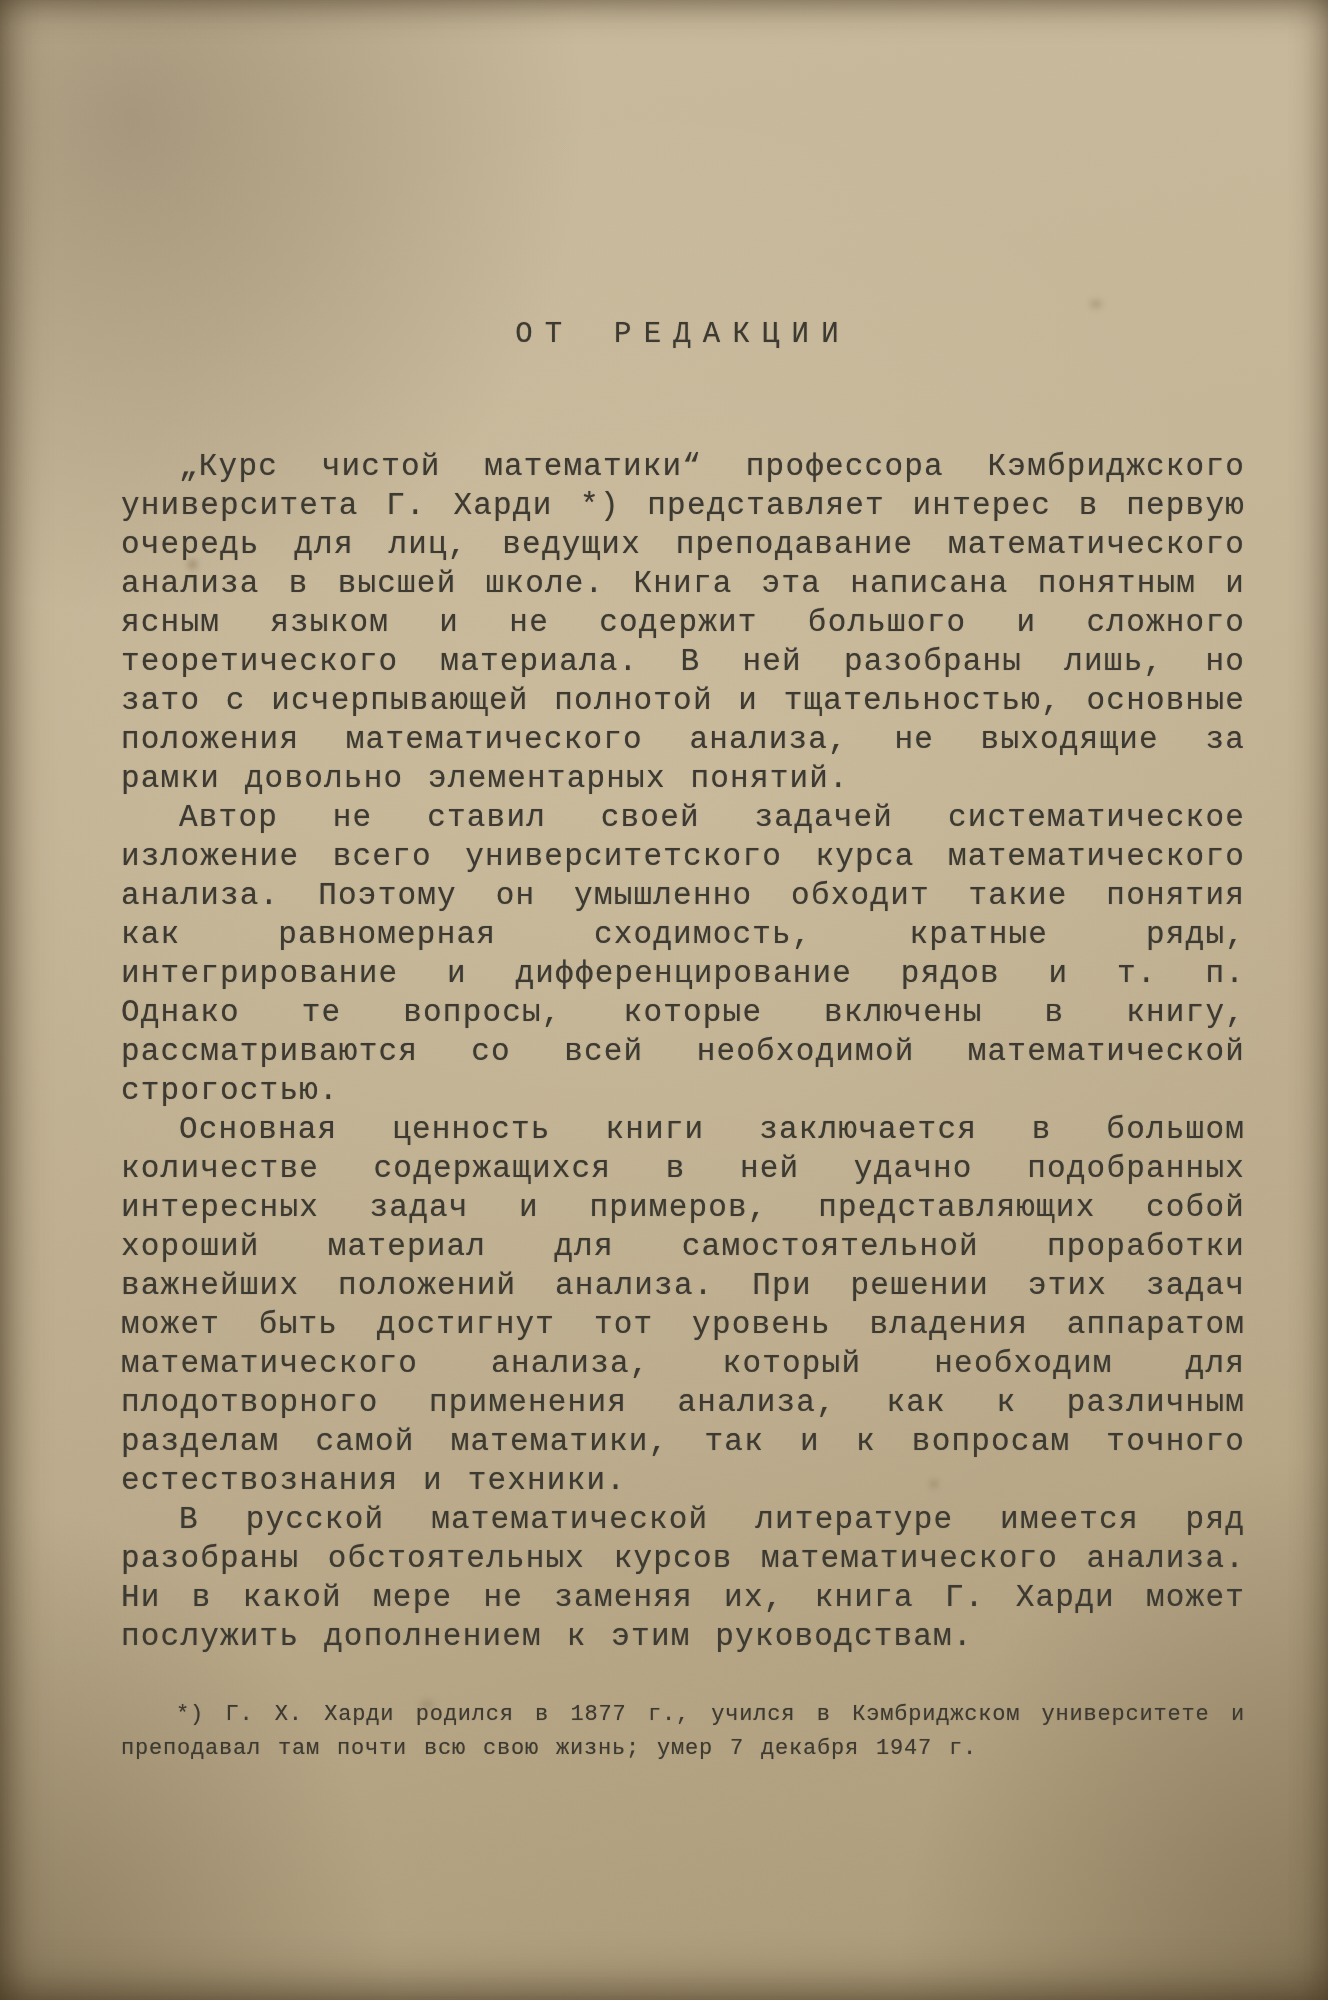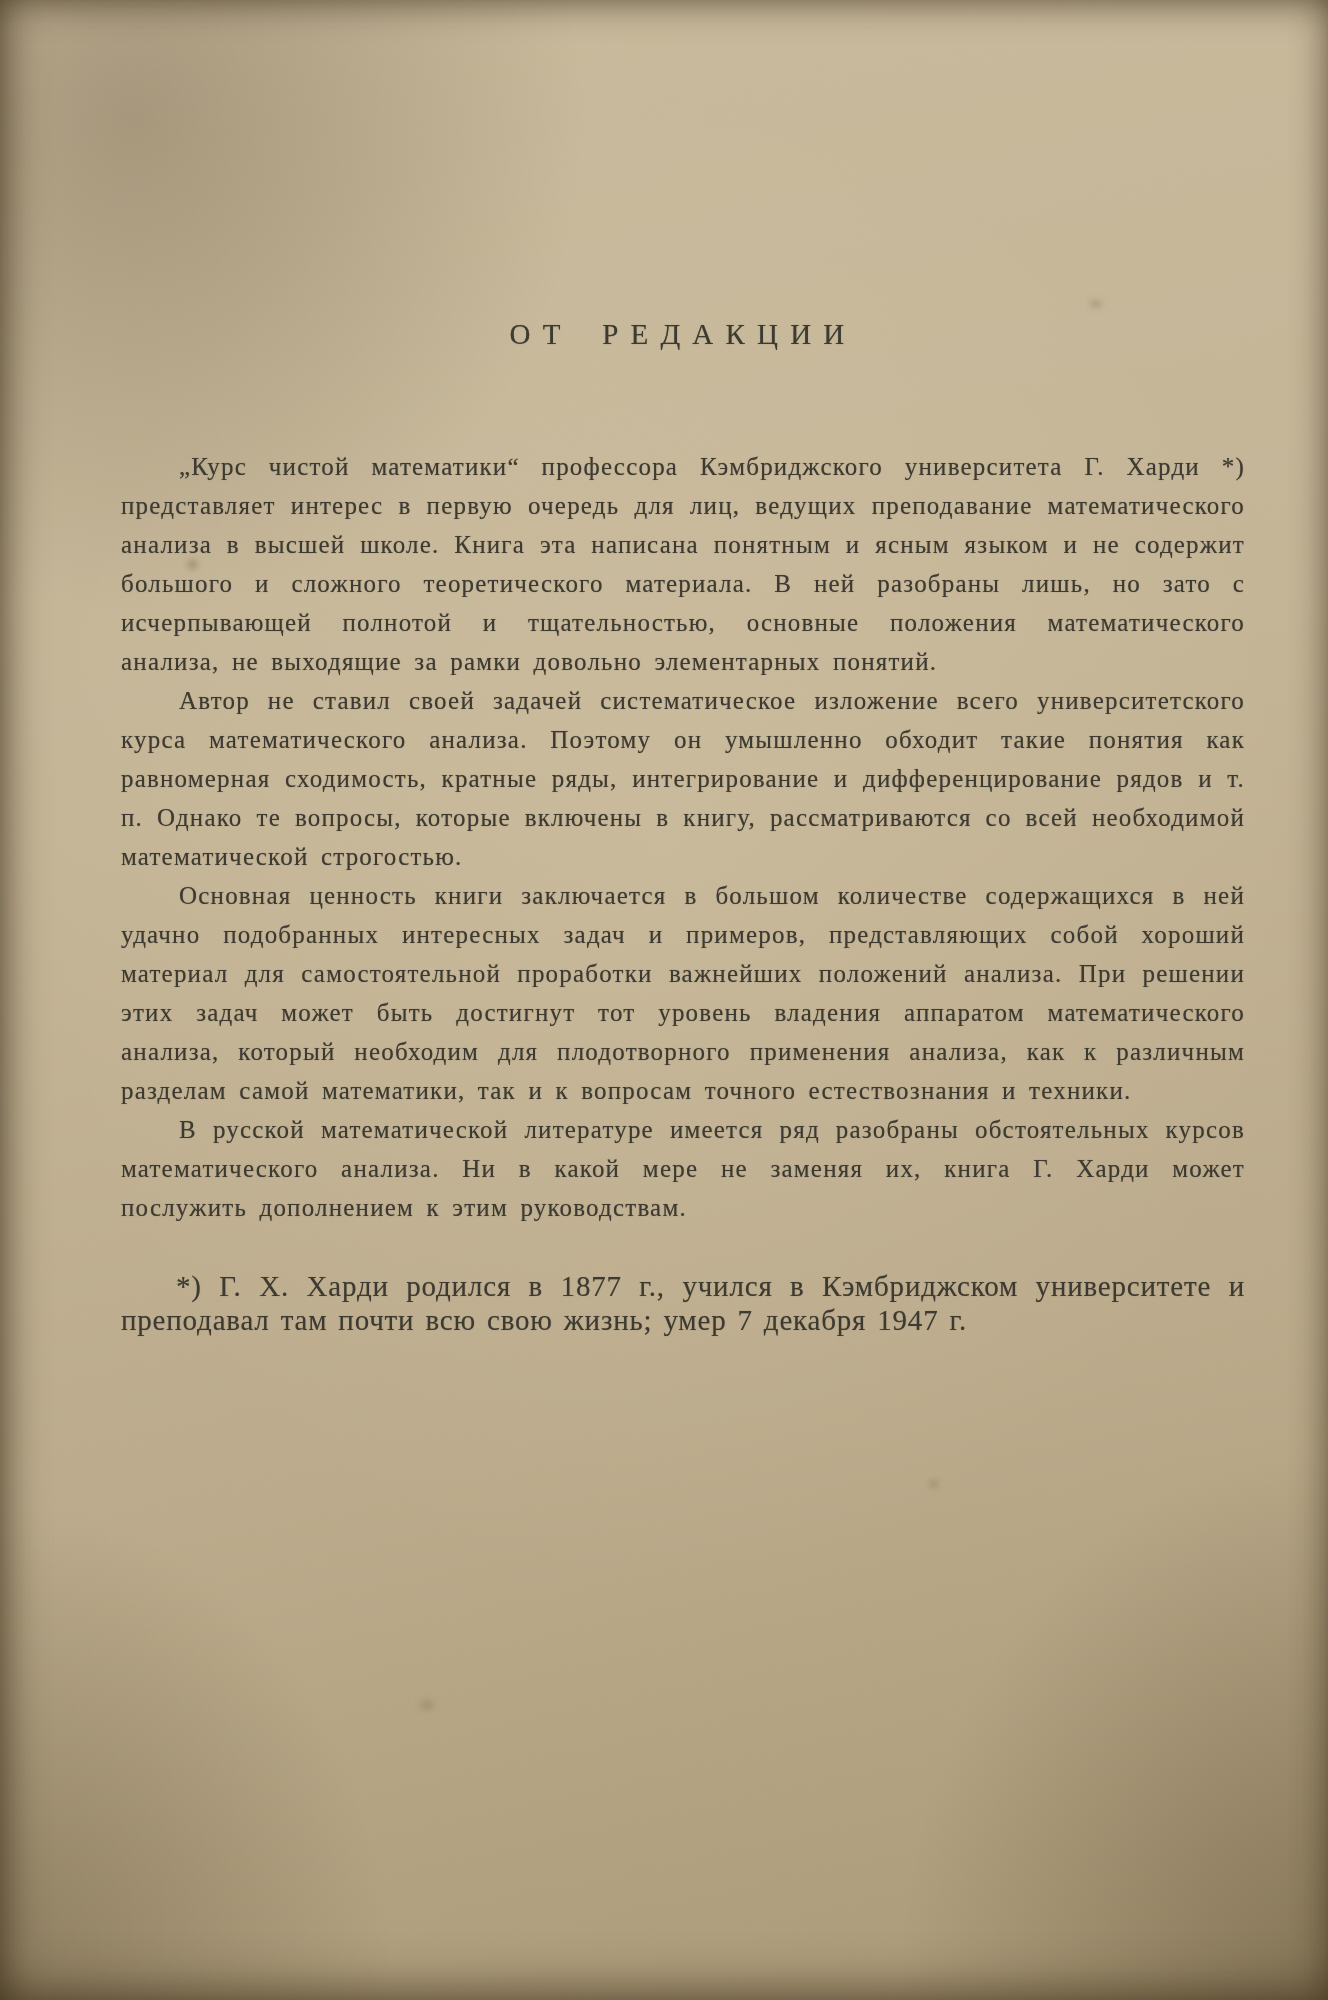--- a/index.html
+++ b/index.html
@@ -11,21 +11,21 @@
     position: relative;
     width: 1328px;
     height: 2000px;
     overflow: hidden;
     background:
       radial-gradient(ellipse 55% 40% at 10% 6%, rgba(78, 62, 38, 0.28), transparent 62%),
       radial-gradient(ellipse 50% 42% at 100% 100%, rgba(70, 55, 32, 0.38), transparent 65%),
       radial-gradient(ellipse 48% 40% at 0% 100%, rgba(70, 55, 32, 0.34), transparent 62%),
       radial-gradient(ellipse 70% 55% at 50% 42%, rgba(255, 244, 214, 0.10), transparent 70%),
       linear-gradient(168deg, #cabb9e 0%, #c6b698 38%, #bcac8d 68%, #ab9a78 100%);
-    font-family: Liberation Serif, serif;
+    font-family: Liberation Mono, monospace;
     color: var(--ink, #3d3a31);
   }
   .edge-shadow {
     position: absolute;
     inset: 0;
     pointer-events: none;
     box-shadow:
       inset 26px 0 40px -20px rgba(55, 42, 22, 0.55),
       inset -18px 0 36px -18px rgba(55, 42, 22, 0.40),
       inset 0 20px 34px -14px rgba(55, 42, 22, 0.40),
@@ -61,31 +61,31 @@
     text-align: center;
     font-size: 29px;
     font-weight: normal;
     letter-spacing: 0.42em;
     word-spacing: 0.35em;
     color: var(--ink, #3d3a31);
     text-shadow: 0 0 1px rgba(61, 58, 49, 0.55);
   }
   .body-text p {
     margin: 0;
-    font-size: 25px;
+    font-size: 31px;
     line-height: 39px;
     text-align: justify;
     text-indent: 58px;
     letter-spacing: 1.2px;
     word-spacing: 5px;
     text-shadow: 0 0 1px rgba(61, 58, 49, 0.50);
   }
   .footnote {
     margin: 42px 0 0 0;
-    font-size: 29px;
+    font-size: 22px;
     line-height: 34px;
     text-align: justify;
     text-indent: 55px;
     letter-spacing: 0.8px;
     word-spacing: 3px;
     text-shadow: 0 0 1px rgba(61, 58, 49, 0.45);
   }
 </style>
 </head>
 <body>

